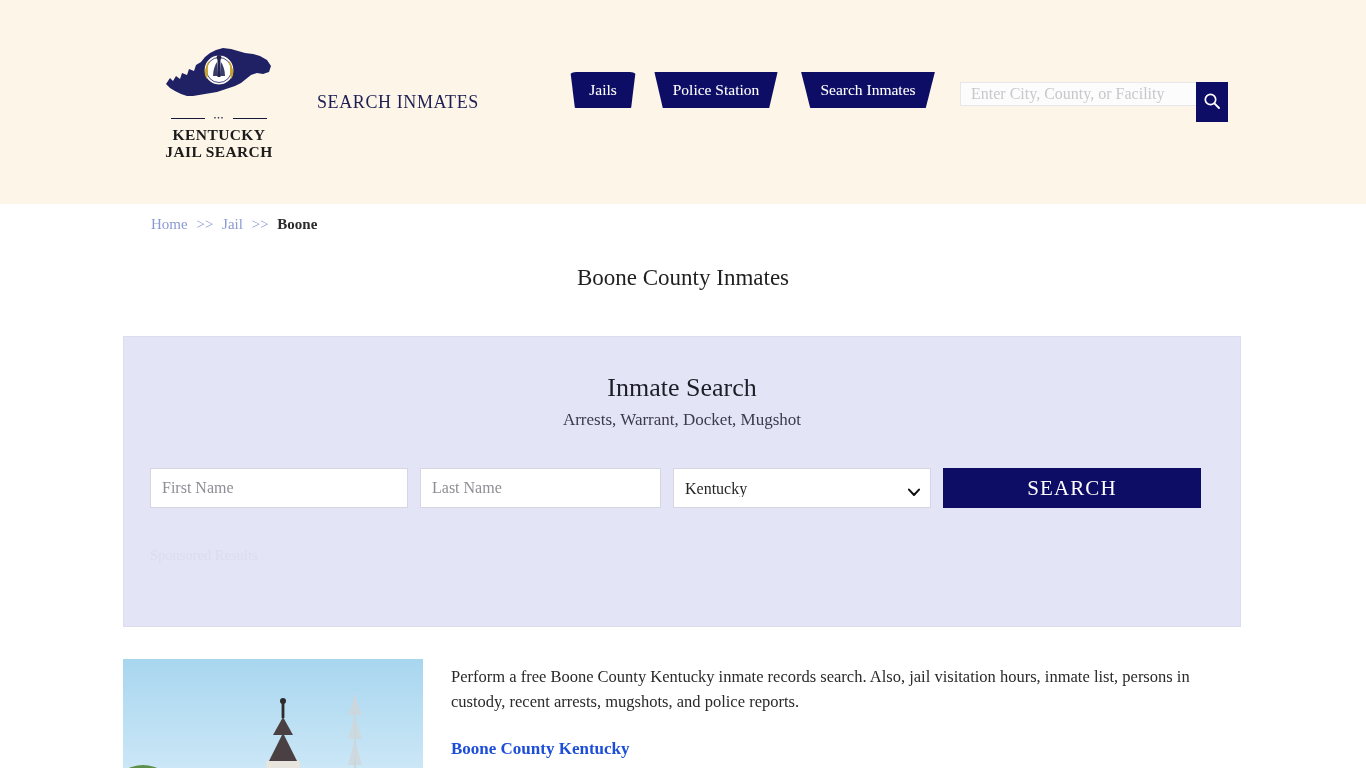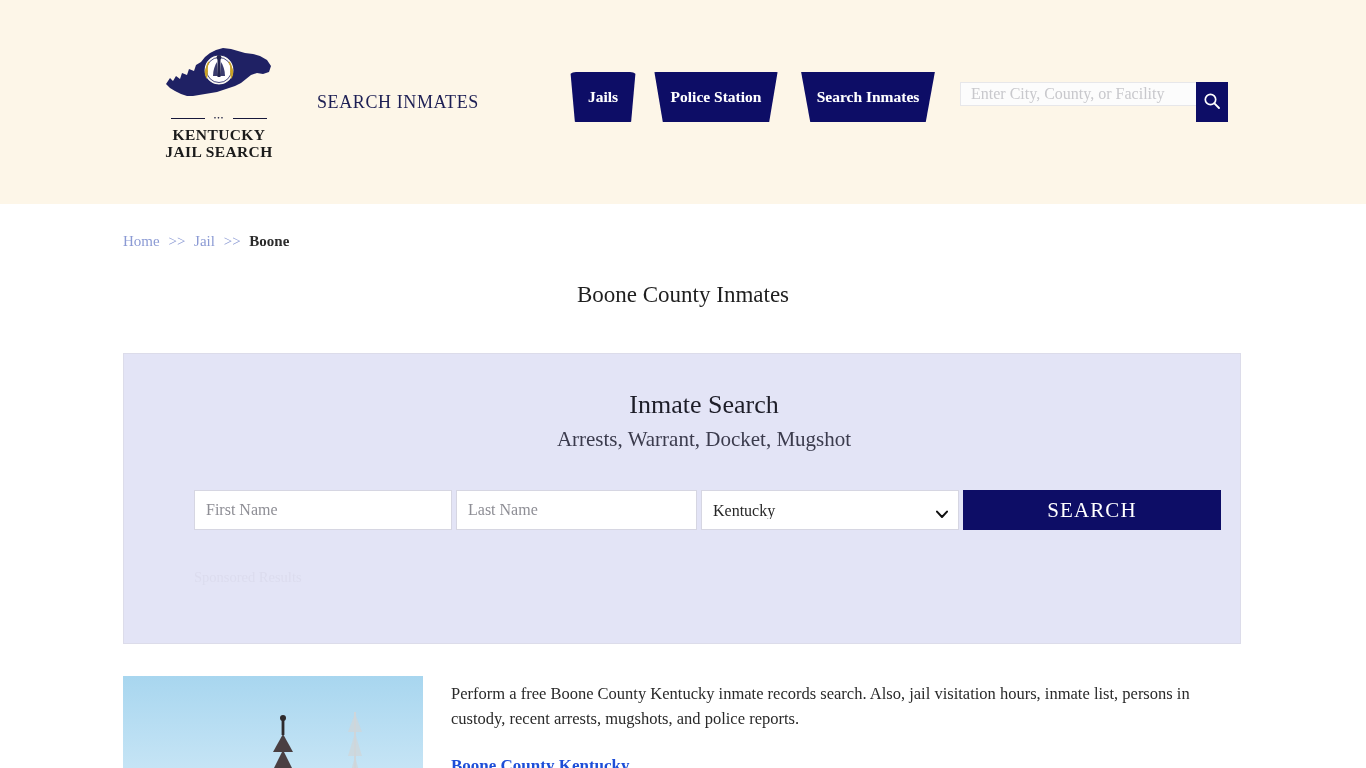--- a/index.html
+++ b/index.html
@@ -83,28 +83,28 @@
   .nav-tabs {
     position: absolute;
     left: 443px;
     top: 72px;
     display: flex;
     align-items: flex-start;
     gap: 6px;
   }
   .nav-tab {
     position: relative;
-    height: 50px;
+    height: 36px;
     padding: 0 20px;
     display: flex;
     align-items: center;
     justify-content: center;
     color: #ffffff;
     font-size: 15.5px;
-    font-weight: bold;
+    font-weight: normal;
     font-family: "Liberation Serif", "DejaVu Serif", serif;
     cursor: pointer;
     white-space: nowrap;
     background: #0d0d66;
     border-radius: 10px 10px 10px 10px;
     clip-path: polygon(6% 0%, 94% 0%, 88% 100%, 12% 100%);
     text-shadow: 0 0 1px rgba(255,255,255,0.25);
   }
   .nav-tab.tab-jails { min-width: 74px; }
   .nav-tab.tab-police { min-width: 140px; }
@@ -143,24 +143,25 @@
     padding: 0;
   }
 
   
   .content-wrap {
     width: 1120px;
     margin: 0 auto;
     position: relative;
   }
   .breadcrumb {
-    padding-top: 29px;
+    padding-top: 12px;
     font-size: 15px;
     color: #2b2b2b;
     font-family: "Liberation Serif", "DejaVu Serif", serif;
+    margin-left: 28px;
   }
   .breadcrumb a {
     color: #8b9ad4;
     text-decoration: none;
   }
   .breadcrumb .sep {
     color: #8b9ad4;
     margin: 0 5px;
   }
   .breadcrumb .current {
@@ -178,41 +179,40 @@
   }
 
   
   .search-panel {
     margin-top: 45px;
     width: 1118px;
     height: 291px;
     background: #e3e4f6;
     border: 1px solid #dcdcea;
     position: relative;
-    padding-left: 44px;
   }
   .panel-title {
     text-align: center;
     padding-top: 36px;
     font-size: 26px;
     color: #1d1d28;
     font-family: "Liberation Serif", "DejaVu Serif", serif;
   }
   .panel-sub {
     text-align: center;
     margin-top: 7px;
-    font-size: 21px;
+    font-size: 17px;
     color: #3b3b4d;
     font-family: "Liberation Serif", "DejaVu Serif", serif;
   }
   .form-row {
     display: flex;
     align-items: center;
     margin: 38px 0 0 26px;
-    gap: 4px;
+    gap: 12px;
   }
   .fld {
     height: 40px;
     border: 1px solid #d6d6e2;
     background: #ffffff;
     font-size: 16px;
     font-family: "Liberation Serif", "DejaVu Serif", serif;
     color: #3a3a3a;
     padding: 0 11px;
     outline: none;

